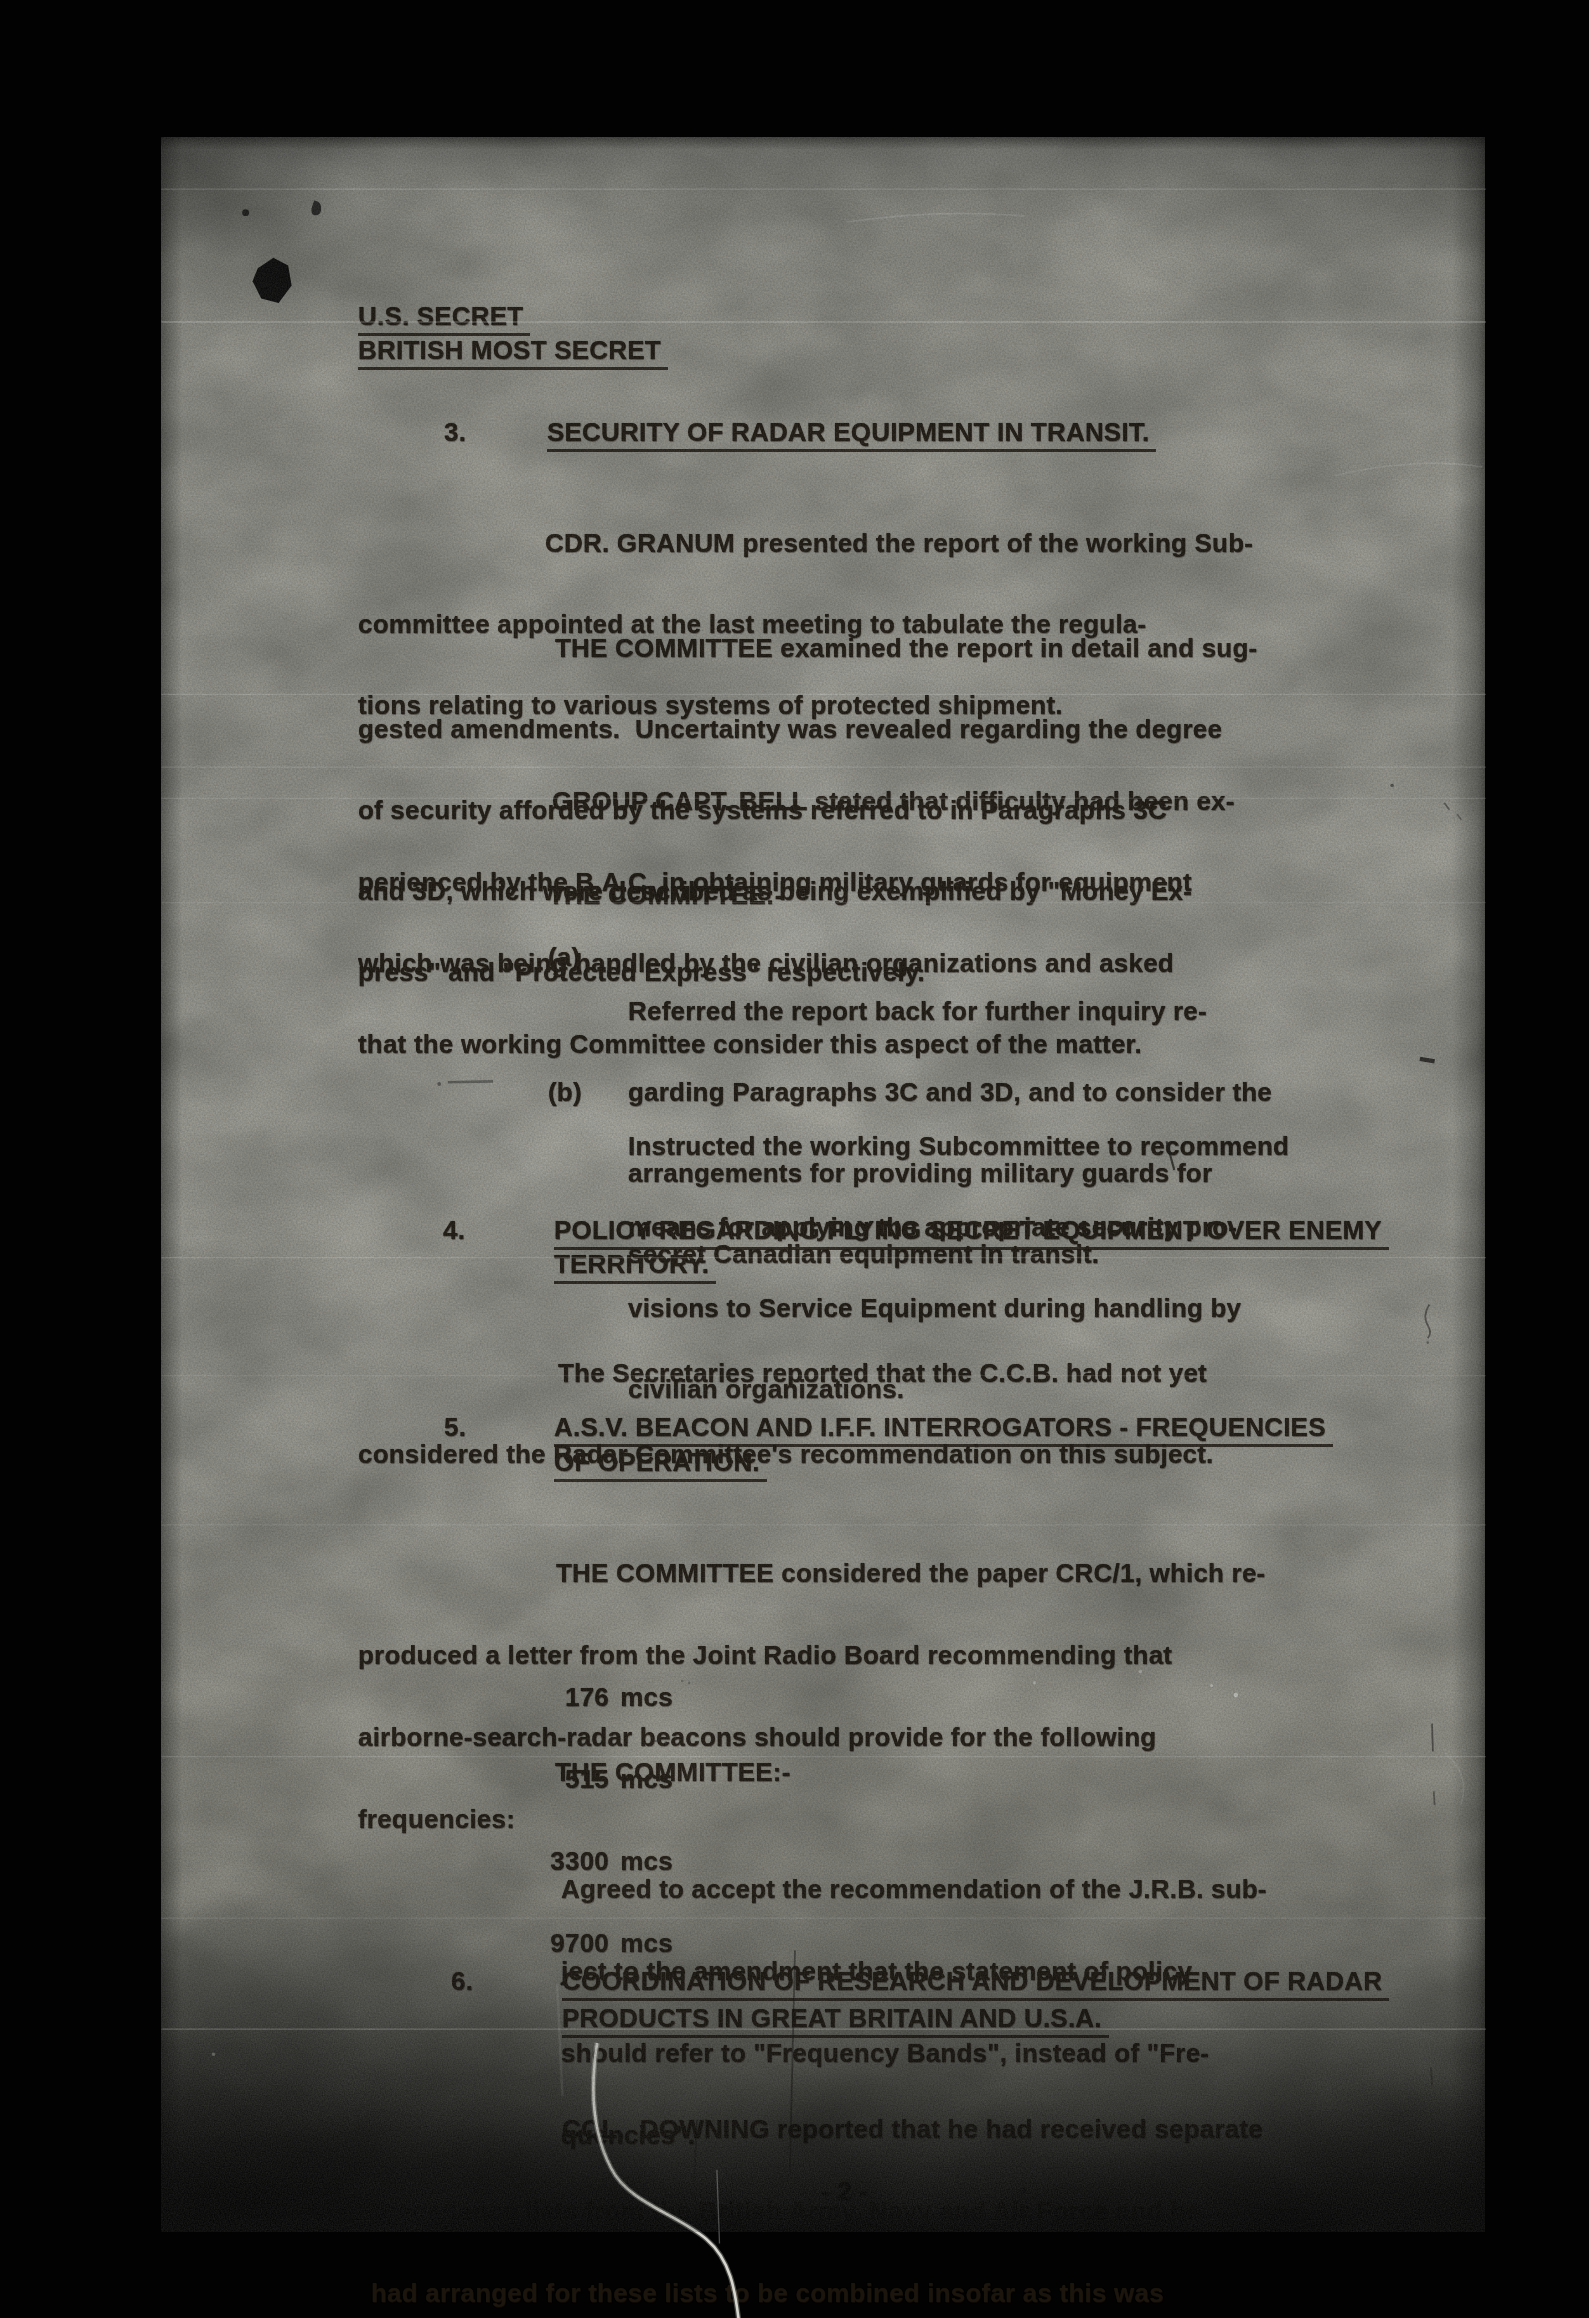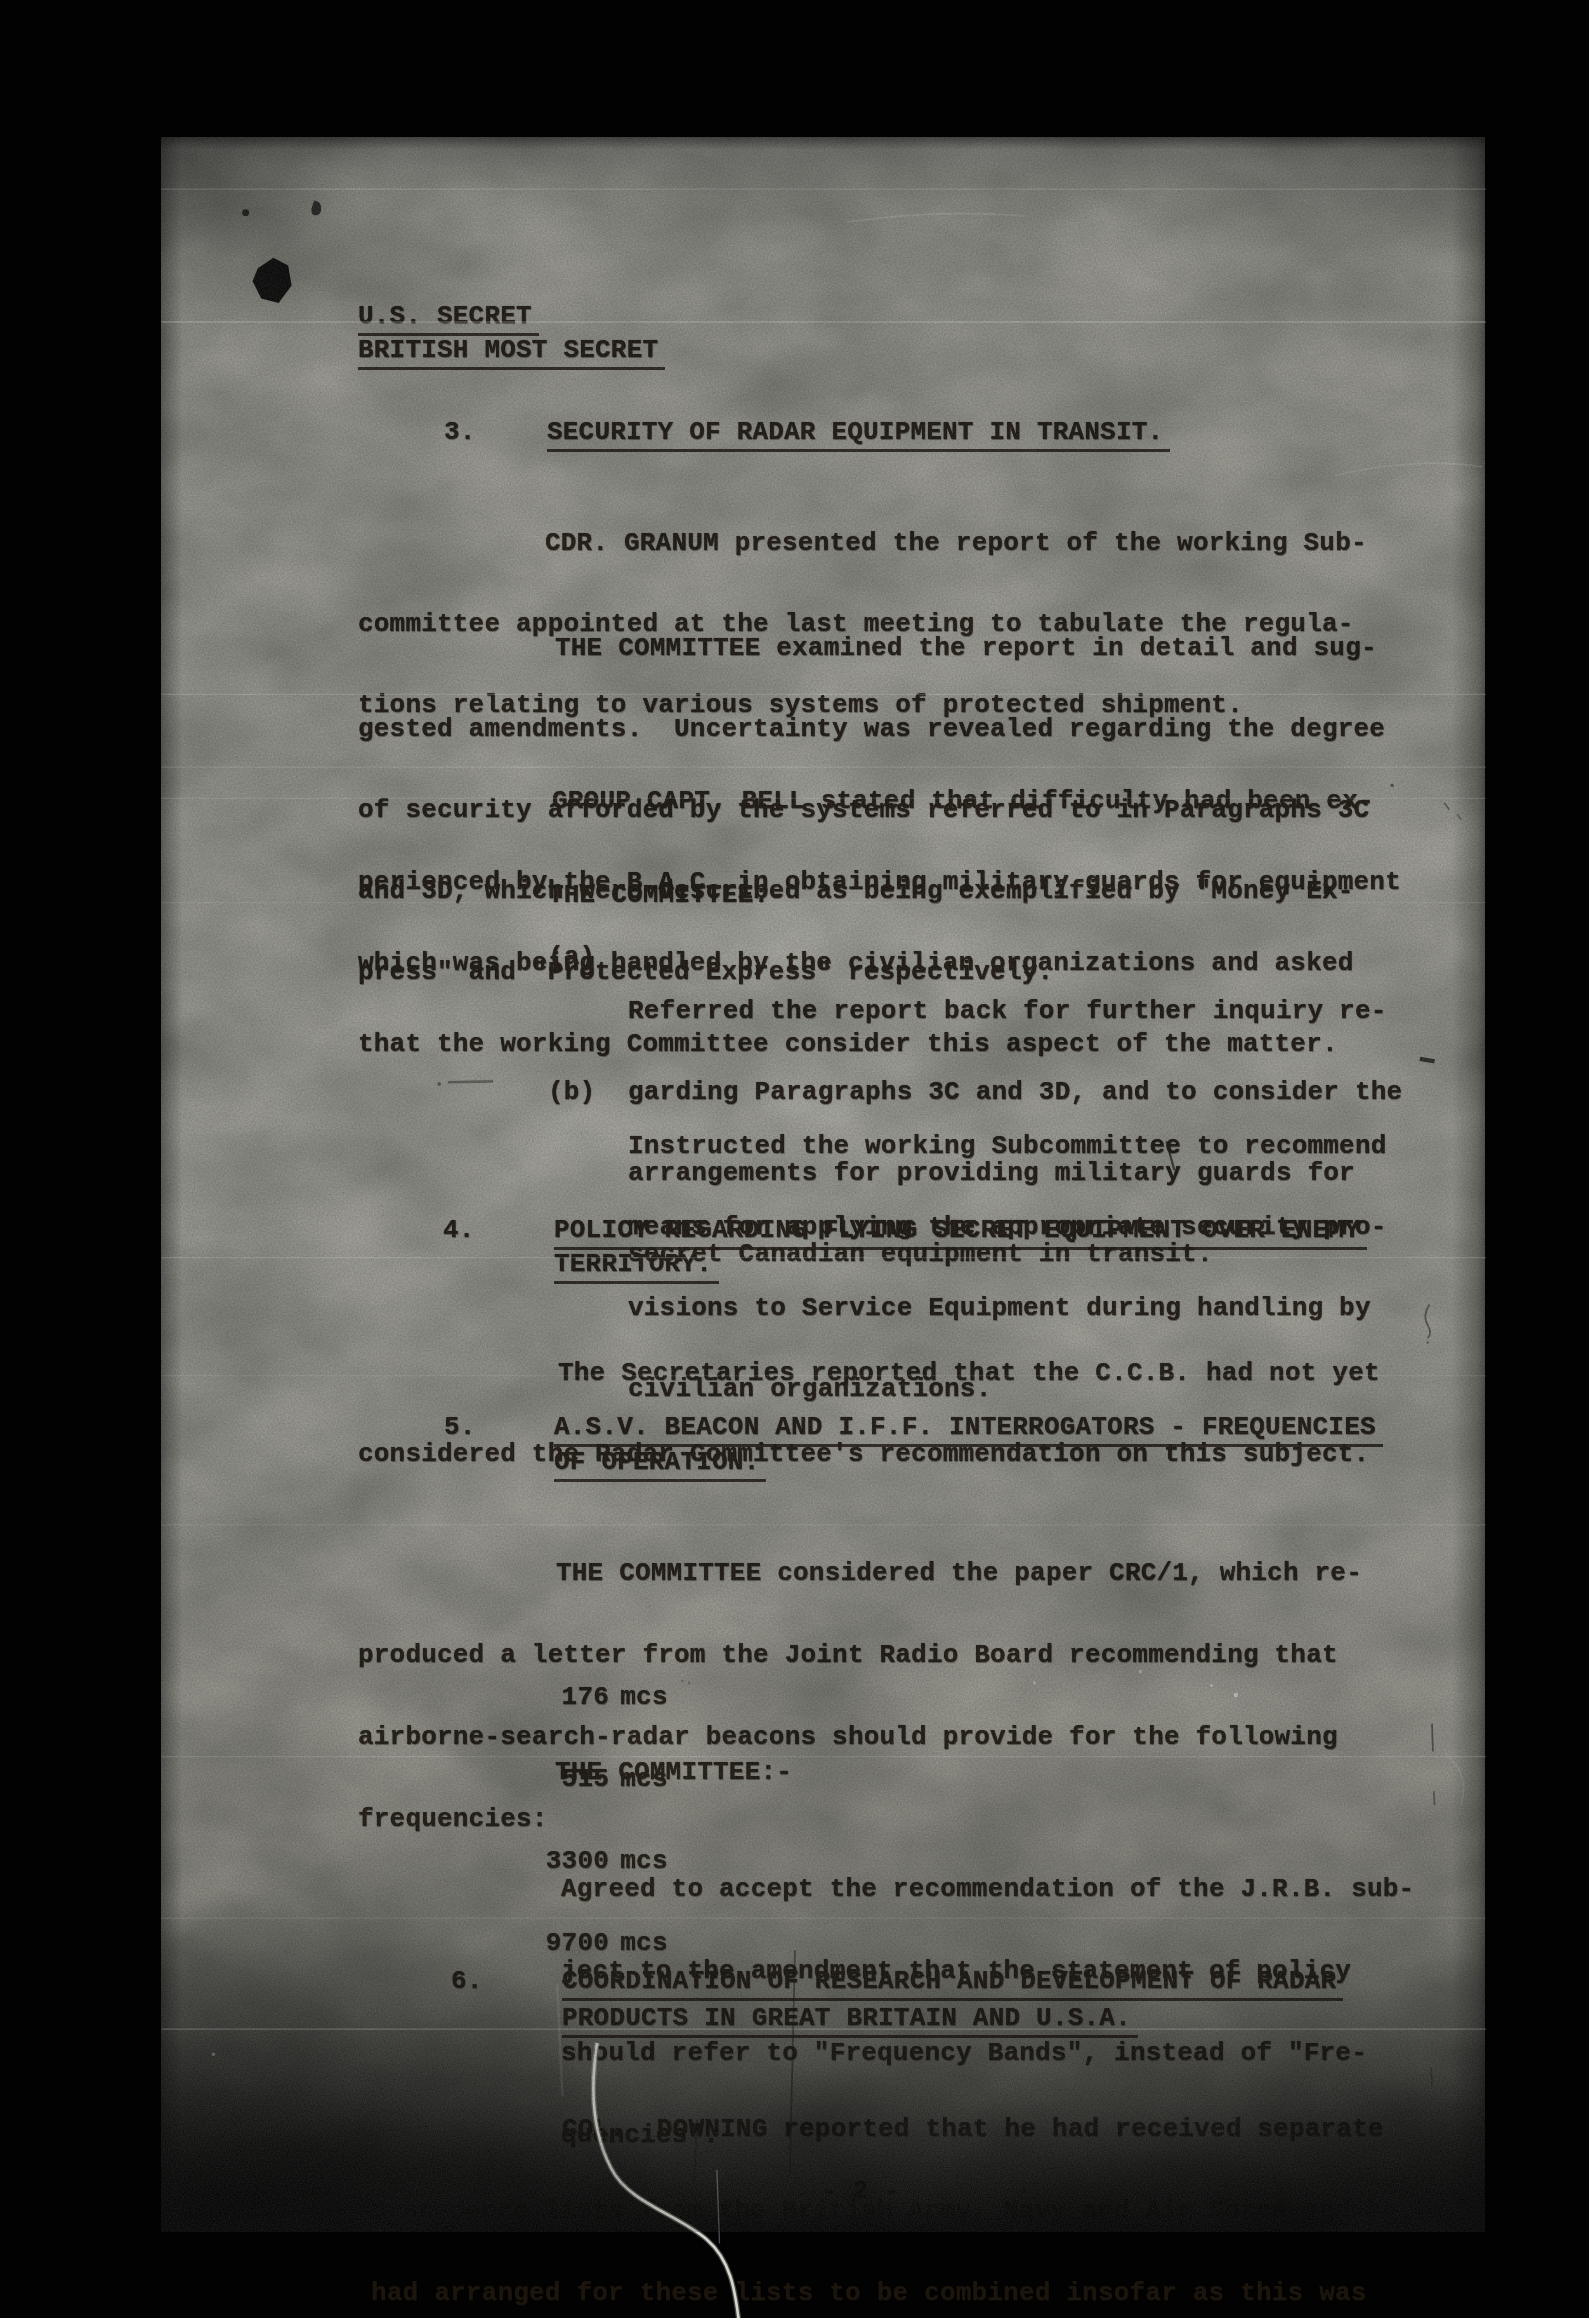--- a/index.html
+++ b/index.html
@@ -1,17 +1,17 @@
 <!DOCTYPE html>
 <html style="font-size:14px"><head>
 <meta charset="utf-8">
 <style>
   html,body{margin:0;padding:0;background:#000;}
   .stage{position:relative;width:1590px;height:2319px;background:#020202;overflow:hidden;
-         font-family:Liberation Mono, monospace;}
+         font-family:Liberation Sans, sans-serif;}
   .page{position:absolute;left:161px;top:137px;width:1324px;height:2095px;
     background:
       radial-gradient(ellipse 868px 694px at 50% 40%, rgba(255,255,255,.08), rgba(255,255,255,0) 70%),
       linear-gradient(180deg,#83837e 0%,#94948d 1.5%,#9b9b93 6%,#a0a098 25%,#a3a39b 45%,#9e9e96 62%,#97978e 75%,#8e8e85 84%,#82827a 90%,#6d6d66 94%,#565650 97%,#3d3d38 100%);}
   .textlayer{position:absolute;left:0;top:0;width:1590px;height:2319px;}
   .blk{position:absolute;font-size:26px;line-height:27px;font-weight:700;color:#1b150d;
        white-space:pre;letter-spacing:0.2px;
        text-shadow:0 0 0.9px rgba(27,21,13,.8), 0.5px 0.6px 0.7px rgba(27,21,13,.45);}
   .lh32 .ln{line-height:28px;}
   .ln{white-space:pre;}

